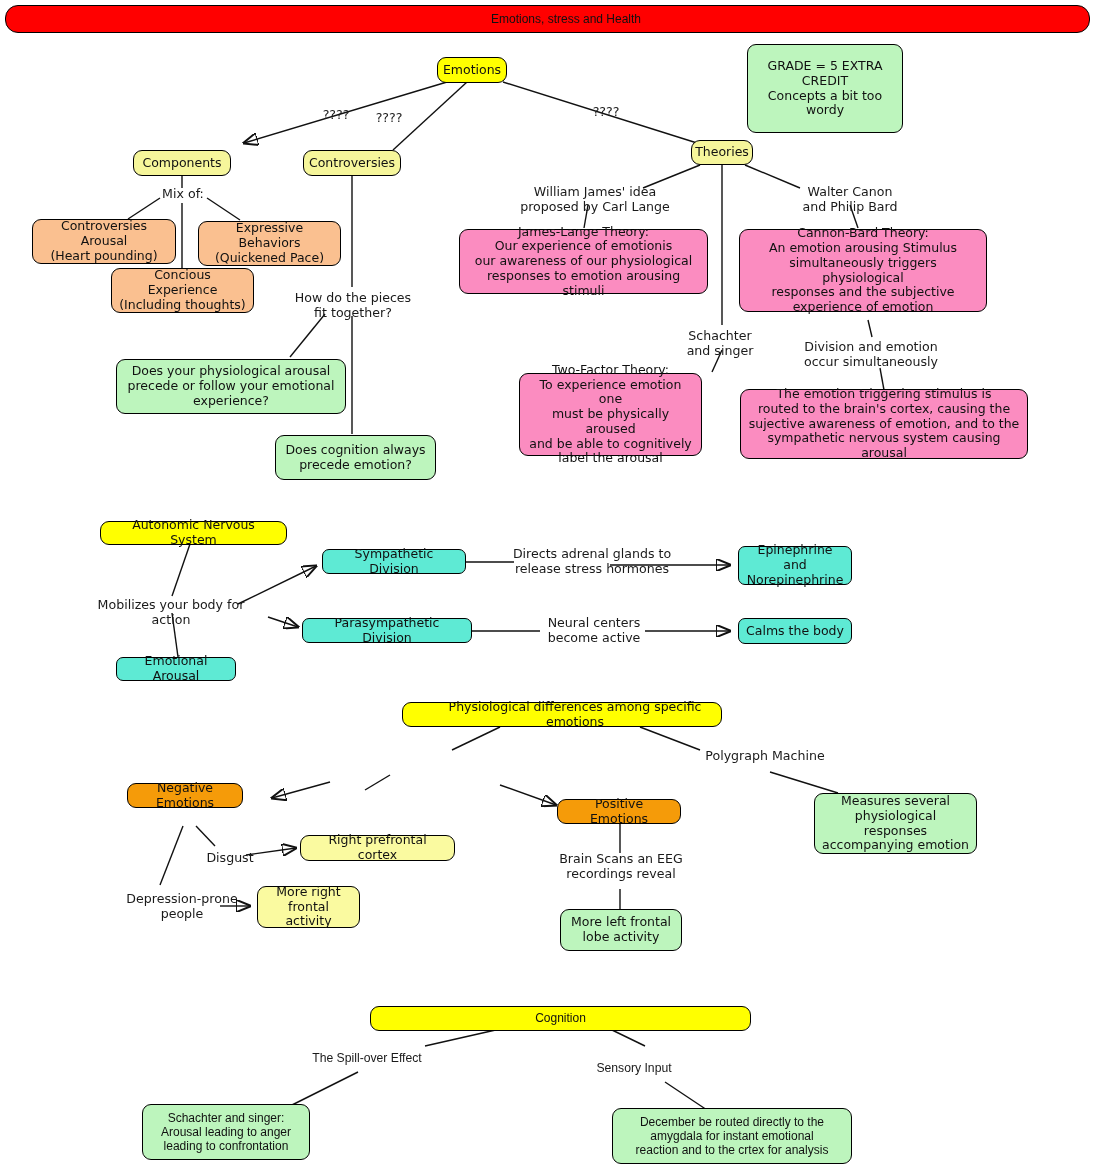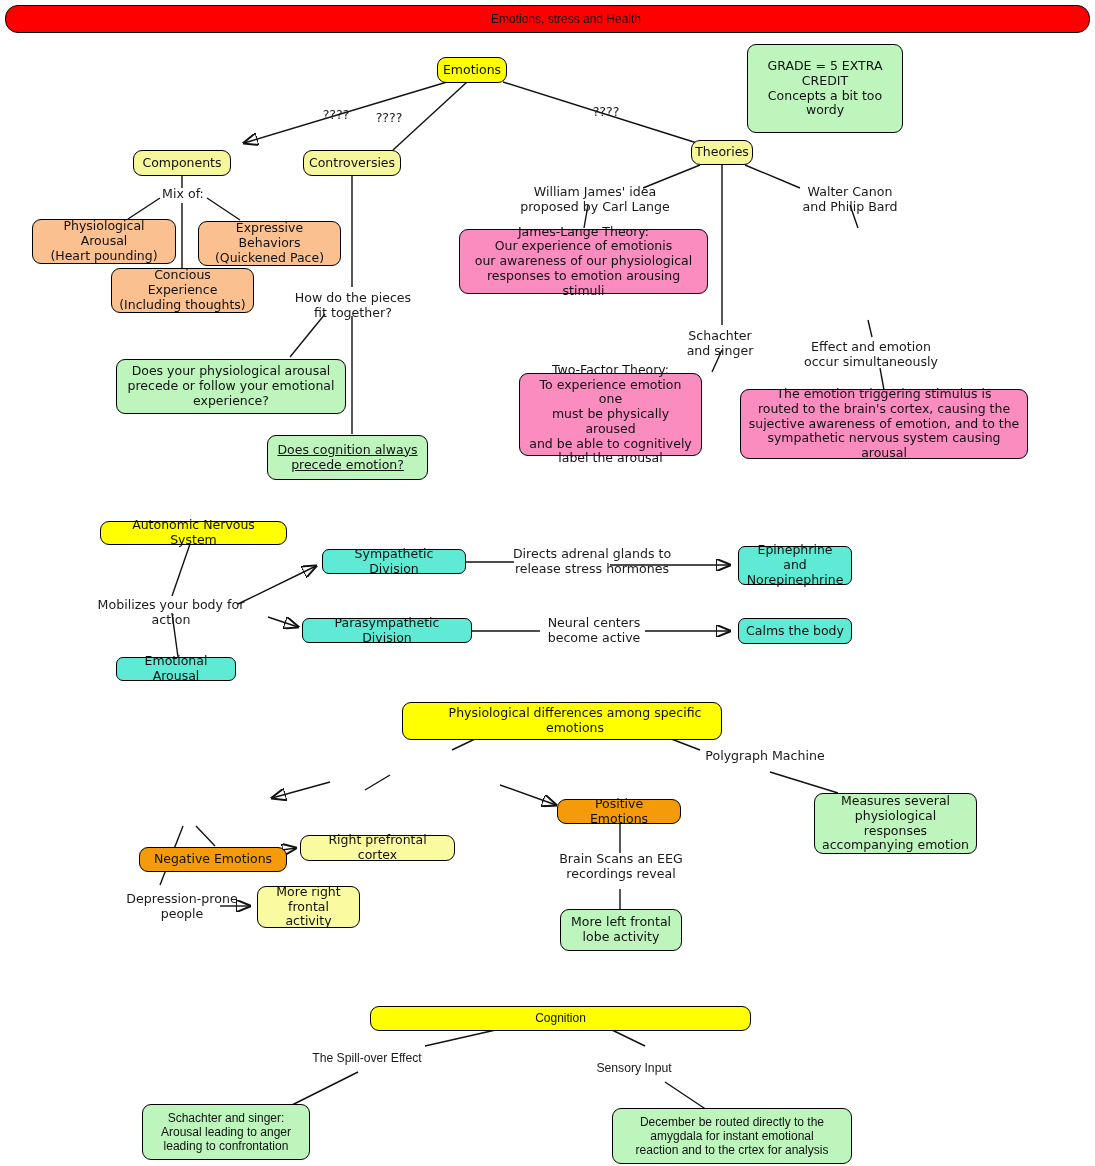--- a/index.html
+++ b/index.html
@@ -148,55 +148,60 @@
   <div class="lbl" style="left:310px; top:107px; width:52px;">????</div>
   <div class="lbl" style="left:363px; top:110px; width:52px;">????</div>
   <div class="lbl" style="left:580px; top:104px; width:52px;">????</div>
 
   <div class="node c-paleyel" style="left:133px; top:150px; width:98px; height:26px;">Components</div>
   <div class="node c-paleyel" style="left:303px; top:150px; width:98px; height:26px;">Controversies</div>
   <div class="node c-paleyel" style="left:691px; top:140px; width:62px; height:25px;">Theories</div>
 
   <div class="lbl" style="left:148px; top:186px; width:70px;">Mix of:</div>
 
-  <div class="node c-peach" style="left:32px; top:219px; width:144px; height:45px;">Physiological Arousal
+  <div class="node c-peach" style="left:32px; top:219px; width:144px; height:45px;">Controversies Arousal
 (Heart pounding)</div>
   <div class="node c-peach" style="left:198px; top:221px; width:143px; height:45px;">Expressive Behaviors
 (Quickened Pace)</div>
   <div class="node c-peach" style="left:111px; top:268px; width:143px; height:45px;">Concious Experience
 (Including thoughts)</div>
 
   <div class="lbl" style="left:278px; top:290px; width:150px;">How do the pieces
 fit together?</div>
 
   <div class="node c-green" style="left:116px; top:359px; width:230px; height:55px;">Does your physiological arousal
 precede or follow your emotional
 experience?</div>
-  <div class="node c-green" style="left:267px; top:435px; width:161px; height:45px;text-decoration:underline;">Does cognition always
+  <div class="node c-green" style="left:275px; top:435px; width:161px; height:45px;">Does cognition always
 precede emotion?</div>
 
   <div class="lbl" style="left:516px; top:184px; width:158px;">William James' idea
 proposed by Carl Lange</div>
   <div class="node c-pink" style="left:459px; top:229px; width:249px; height:65px;">James-Lange Theory:
 Our experience of emotionis
 our awareness of our physiological
 responses to emotion arousing stimuli</div>
 
   <div class="lbl" style="left:672px; top:328px; width:96px;">Schachter
 and singer</div>
   <div class="node c-pink" style="left:519px; top:373px; width:183px; height:83px;">Two-Factor Theory:
 To experience emotion one
 must be physically aroused
 and be able to cognitively
 label the arousal</div>
 
   <div class="lbl" style="left:780px; top:184px; width:140px;">Walter Canon
 and Philip Bard</div>
-
-  <div class="lbl" style="left:800px; top:339px; width:142px;">Effect and emotion
+  <div class="node c-pink" style="left:739px; top:229px; width:248px; height:83px;">Cannon-Bard Theory:
+An emotion arousing Stimulus
+simultaneously triggers physiological
+responses and the subjective
+experience of emotion</div>
+
+  <div class="lbl" style="left:800px; top:339px; width:142px;">Division and emotion
 occur simultaneously</div>
   <div class="node c-pink" style="left:740px; top:389px; width:288px; height:70px;">The emotion triggering stimulus is
 routed to the brain's cortex, causing the
 sujective awareness of emotion, and to the
 sympathetic nervous system causing arousal</div>
 
   <div class="node c-yellow" style="left:100px; top:521px; width:187px; height:24px;">Autonomic Nervous System</div>
   <div class="lbl" style="left:78px; top:597px; width:186px;">Mobilizes your body for action</div>
   <div class="node c-cyan" style="left:116px; top:657px; width:120px; height:24px;">Emotional Arousal</div>
 
@@ -204,25 +209,25 @@
   <div class="lbl" style="left:512px; top:546px; width:160px;">Directs adrenal glands to
 release stress hormones</div>
   <div class="node c-cyan" style="left:738px; top:546px; width:114px; height:39px;">Epinephrine and
 Norepinephrine</div>
 
   <div class="node c-cyan" style="left:302px; top:618px; width:170px; height:25px;">Parasympathetic Division</div>
   <div class="lbl" style="left:540px; top:615px; width:108px;">Neural centers
 become active</div>
   <div class="node c-cyan" style="left:738px; top:618px; width:114px; height:26px;">Calms the body</div>
 
-  <div class="node c-yellow" style="left:402px; top:702px; width:320px; height:38px;padding-left:33px;">Physiological differences among specific emotions</div>
+  <div class="node c-yellow" style="left:402px; top:702px; width:320px; height:25px;padding-left:33px;">Physiological differences among specific emotions</div>
 
   <div class="lbl" style="left:700px; top:748px; width:130px;">Polygraph Machine</div>
 
-  <div class="node c-orange" style="left:127px; top:847px; width:148px; height:25px;margin-left:12px;">Negative Emotions</div>
+  <div class="node c-orange" style="left:127px; top:783px; width:116px; height:25px;">Negative Emotions</div>
   <div class="lbl" style="left:200px; top:850px; width:60px;">Disgust</div>
   <div class="node c-softyel" style="left:300px; top:835px; width:155px; height:26px;">Right prefrontal cortex</div>
   <div class="lbl" style="left:122px; top:891px; width:120px;">Depression-prone
 people</div>
   <div class="node c-softyel" style="left:257px; top:886px; width:103px; height:42px;">More right
 frontal activity</div>
 
   <div class="node c-orange" style="left:557px; top:799px; width:124px; height:25px;">Positive Emotions</div>
   <div class="lbl" style="left:553px; top:851px; width:136px;">Brain Scans an EEG
 recordings reveal</div>

